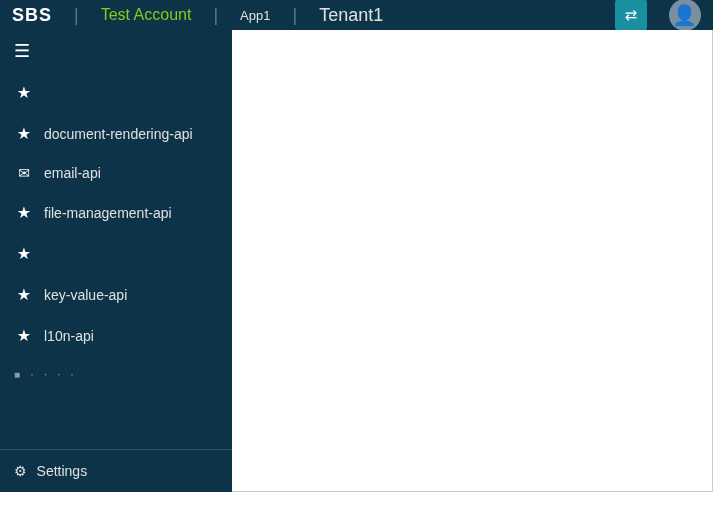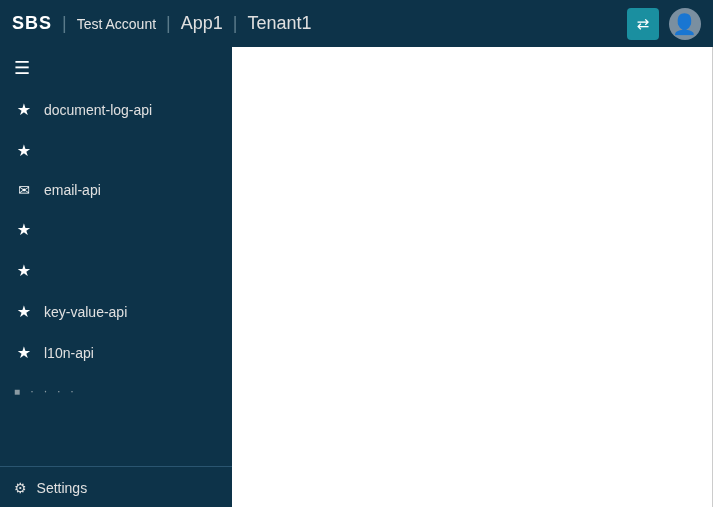--- a/index.html
+++ b/index.html
@@ -1,44 +1,44 @@
 <!DOCTYPE html>
 <html><head>
   <meta charset="utf-8">
   <style>
     * { margin: 0; padding: 0; box-sizing: border-box; }
     body { width: 713px; height: 507px; font-family: Arial, sans-serif; overflow: hidden; background: #fff; }
 
     
     .header {
       background: #0d3349;
-      height: 47px;
+      height: 30px;
       display: flex;
       align-items: center;
       padding: 0 12px;
-      gap: 0;
+      gap: 12px;
     }
     .header-logo {
       color: #fff;
       font-weight: bold;
       font-size: 18px;
       letter-spacing: 1px;
     }
     .header-separator {
       color: #5a7a8a;
       margin: 0 10px;
       font-size: 18px;
     }
     .header-account {
-      color: #e5e5e5;
-      font-size: 14px;
+      color: #84cc16;
+      font-size: 16px;
     }
     .header-app {
       color: #e0e0e0;
-      font-size: 18px;
+      font-size: 13px;
     }
     .header-tenant {
       color: #e0e0e0;
       font-size: 18px;
     }
     .header-spacer { flex: 1; }
     .header-switch-btn {
       background: #1a8fa0;
       border: none;
       border-radius: 4px;
@@ -176,34 +176,35 @@
 <div class="layout">
   <div class="sidebar">
     <div class="sidebar-menu-icon">
       <span>☰</span>
     </div>
 
     <div class="sidebar-items">
 
       <div class="sidebar-item">
         <span class="icon star-icon">★</span>
-        <span>document-log-api</span>
-      </div>
-
-      <div class="sidebar-item">
-        <span class="icon star-icon">★</span>
+      </div>
+
+      <div class="sidebar-item">
+        <span class="icon star-icon">★</span>
+        <span>document-rendering-api</span>
       </div>
 
       <div class="sidebar-item">
         <span class="icon email-icon">✉</span>
         <span>email-api</span>
       </div>
 
       <div class="sidebar-item">
         <span class="icon star-icon">★</span>
+        <span>file-management-api</span>
       </div>
 
       <div class="sidebar-item">
         <span class="icon star-icon">★</span>
       </div>
 
       <div class="sidebar-item">
         <span class="icon star-icon">★</span>
         <span>key-value-api</span>
       </div>

